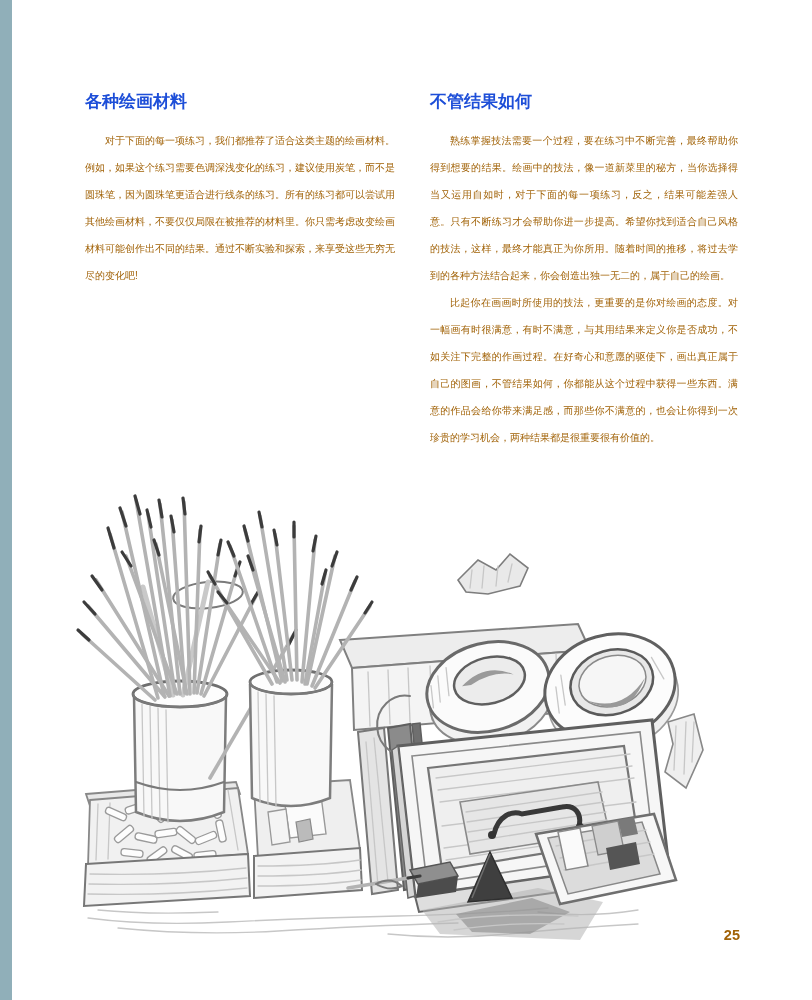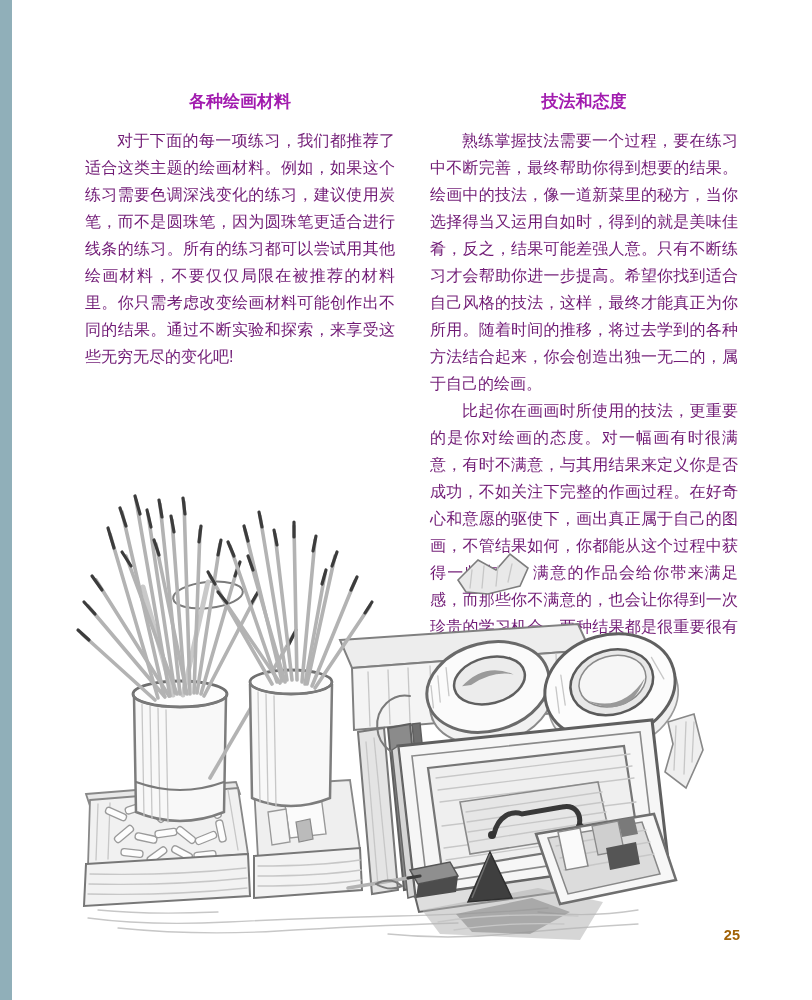--- a/index.html
+++ b/index.html
@@ -2,22 +2,22 @@
 <html><head>
 <meta charset="utf-8">
 <style>
   html,body{margin:0;padding:0;background:#ffffff;}
   .page{position:relative;width:812px;height:1000px;background:#ffffff;overflow:hidden;
         font-family:"Liberation Sans","DejaVu Sans",sans-serif;}
   .spine-bar{position:absolute;left:0;top:0;width:12px;height:1000px;}
   .col{position:absolute;top:92px;}
   .col-left{left:85px;width:310px;}
   .col-right{left:430px;width:308px;}
-  .col h2{margin:0 0 15px 0;font-size:17px;line-height:20px;font-weight:bold;color:#a21caf;text-align:center;}
-  .col p{margin:0;font-size:16px;line-height:27px;color:#701a75;
+  .col h2{margin:0 0 15px 0;font-size:17px;line-height:20px;font-weight:bold;color:#1d4ed8;}
+  .col p{margin:0;font-size:10px;line-height:27px;color:#a16207;
          text-align:justify;text-justify:inter-ideograph;text-indent:2em;}
   .page-number{position:absolute;left:660px;top:927px;width:80px;text-align:right;
                font-size:14.5px;font-weight:bold;color:#a16207;}
   .illustration{position:absolute;left:58px;top:482px;width:655px;height:492px;}
   
   .s{fill:none;stroke:#7a7a7a;stroke-width:2;stroke-linecap:round;stroke-linejoin:round;}
   .h{fill:none;stroke:#c7c7c7;stroke-width:1.3;stroke-linecap:round;}
   .pb{stroke:#b3b3b3;stroke-width:3.6;stroke-linecap:round;}
   .pb2{stroke:#c9c9c9;stroke-width:5;stroke-linecap:round;}
   .pt{stroke:#3c3c3c;stroke-width:3.2;stroke-linecap:round;}
@@ -28,22 +28,22 @@
 <div class="page">
 
   <div class="spine-bar" style="background: rgb(144, 175, 185);"></div>
 
   <div class="col col-left">
     <h2>各种绘画材料</h2>
     <p>对于下面的每一项练习，我们都推荐了适合这类主题的绘画材料。例如，如果这个练习需要色调深浅变化的练习，建议使用炭笔，而不是圆珠笔，因为圆珠笔更适合进行线条的练习。所有的练习都可以尝试用其他绘画材料，不要仅仅局限在被推荐的材料里。你只需考虑改变绘画材料可能创作出不同的结果。通过不断实验和探索，来享受这些无穷无尽的变化吧!</p>
   </div>
 
   <div class="col col-right">
-    <h2>技法和态度</h2>
-    <p>熟练掌握技法需要一个过程，要在练习中不断完善，最终帮助你得到想要的结果。绘画中的技法，像一道新菜里的秘方，当你选择得当又运用自如时，得到的就是美味佳肴，反之，结果可能差强人意。只有不断练习才会帮助你进一步提高。希望你找到适合自己风格的技法，这样，最终才能真正为你所用。随着时间的推移，将过去学到的各种方法结合起来，你会创造出独一无二的，属于自己的绘画。</p>
+    <h2>不管结果如何</h2>
+    <p>熟练掌握技法需要一个过程，要在练习中不断完善，最终帮助你得到想要的结果。绘画中的技法，像一道新菜里的秘方，当你选择得当又运用自如时，对于下面的每一项练习，反之，结果可能差强人意。只有不断练习才会帮助你进一步提高。希望你找到适合自己风格的技法，这样，最终才能真正为你所用。随着时间的推移，将过去学到的各种方法结合起来，你会创造出独一无二的，属于自己的绘画。</p>
     <p>比起你在画画时所使用的技法，更重要的是你对绘画的态度。对一幅画有时很满意，有时不满意，与其用结果来定义你是否成功，不如关注下完整的作画过程。在好奇心和意愿的驱使下，画出真正属于自己的图画，不管结果如何，你都能从这个过程中获得一些东西。满意的作品会给你带来满足感，而那些你不满意的，也会让你得到一次珍贵的学习机会，两种结果都是很重要很有价值的。</p>
   </div>
 
   <svg class="illustration" viewBox="0 0 655 492" xmlns="http://www.w3.org/2000/svg">
 
     <g>
       <path class="h" d="M30,436 q60,8 140,4 t170,-6 t150,-8"></path>
       <path class="h" d="M60,446 q80,8 160,3 t180,-8"></path>
       <path class="h" d="M330,452 q60,6 120,0 t130,-10"></path>
       <path class="h" d="M480,430 q50,6 100,-2"></path>

